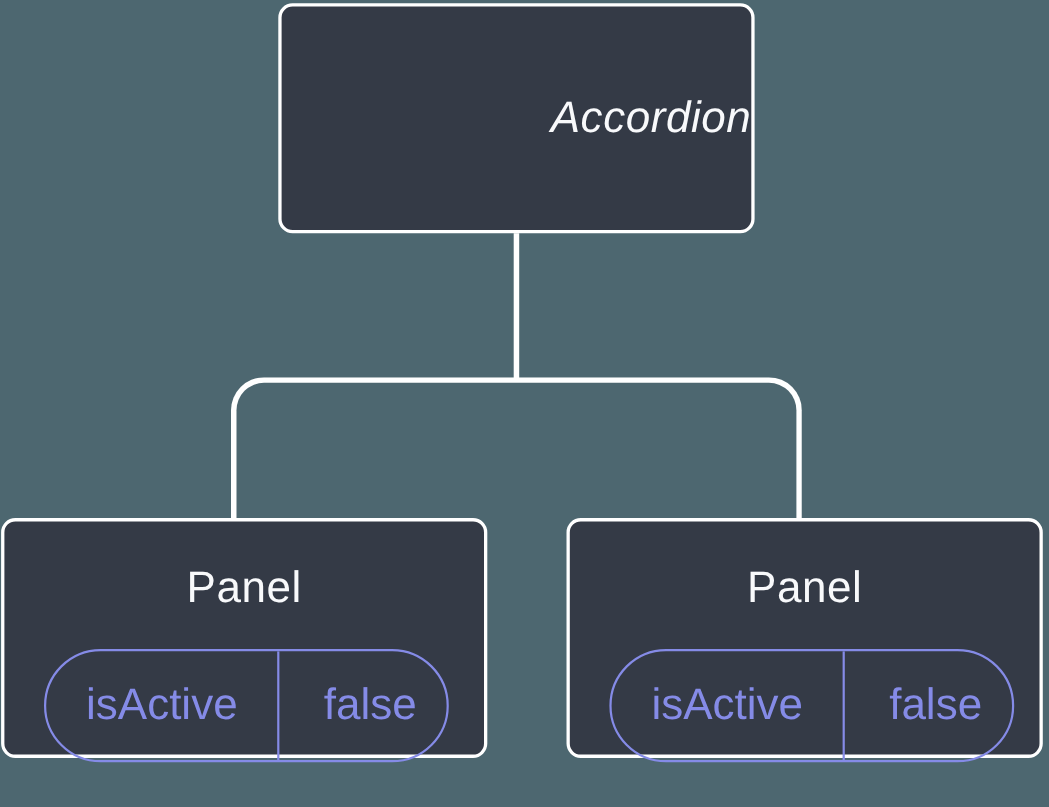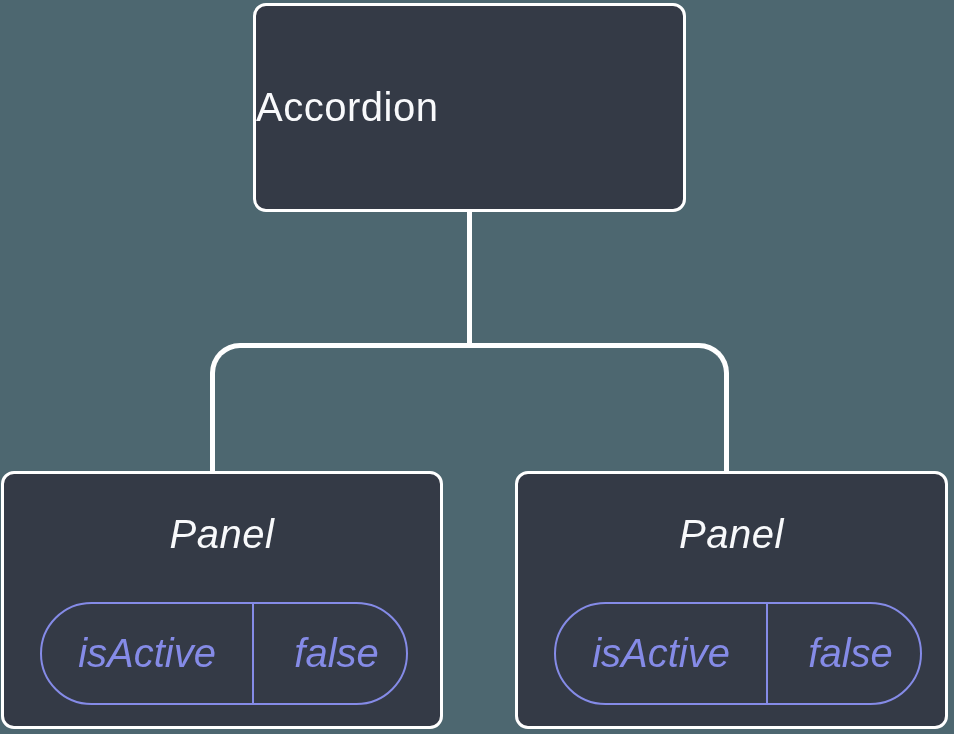--- a/index.html
+++ b/index.html
@@ -26,21 +26,22 @@
     position: absolute;
     background: var(--node-bg);
     border: 3px solid var(--node-border);
     border-radius: 13px;
   }
   .root-node {
     left: 253px; top: 3px;
     width: 433px; height: 209px;
     display: flex;
     align-items: center;
-    justify-content: flex-start;
+    justify-content: flex-end;
+    font-style: italic;
   }
   .node-label {
     color: var(--title);
     font-size: 40px;
     letter-spacing: 0.5px;
   }
   .stem {
     position: absolute;
     left: 467px; top: 212px;
     width: 5px; height: 134px;
@@ -48,35 +49,35 @@
   }
   .bracket {
     position: absolute;
     left: 210px; top: 343px;
     width: 519px; height: 128px;
     border: 5px solid var(--line);
     border-bottom: none;
     border-radius: 30px 30px 0 0;
   }
   .panel-node {
-    width: 433px; height: 258px; font-style: italic;
+    width: 433px; height: 218px;
   }
   .panel-left  { left: 1px;   top: 471px; width: 442px; }
   .panel-right { left: 515px; top: 471px; }
   .panel-title {
     position: absolute;
     left: 0; right: 0; top: 38px;
     text-align: center;
     color: var(--title);
     font-size: 40px;
     letter-spacing: 0.5px;
   }
   .state-pill {
     position: absolute;
-    left: 36px; top: 128px;
+    left: 36px; top: 116px;
     width: 368px; height: 103px;
     border: 2.5px solid var(--accent);
     border-radius: 999px;
     display: flex;
     overflow: hidden;
   }
   .pill-cell {
     display: flex;
     align-items: center;
     justify-content: center;

